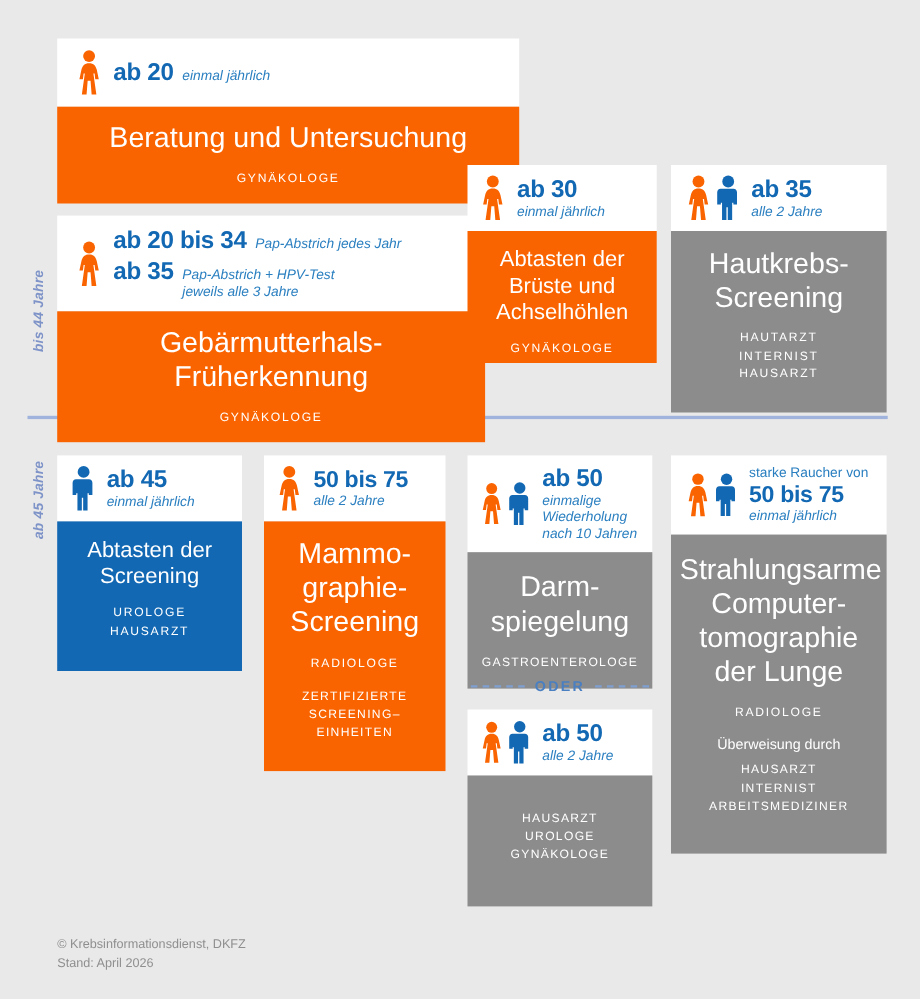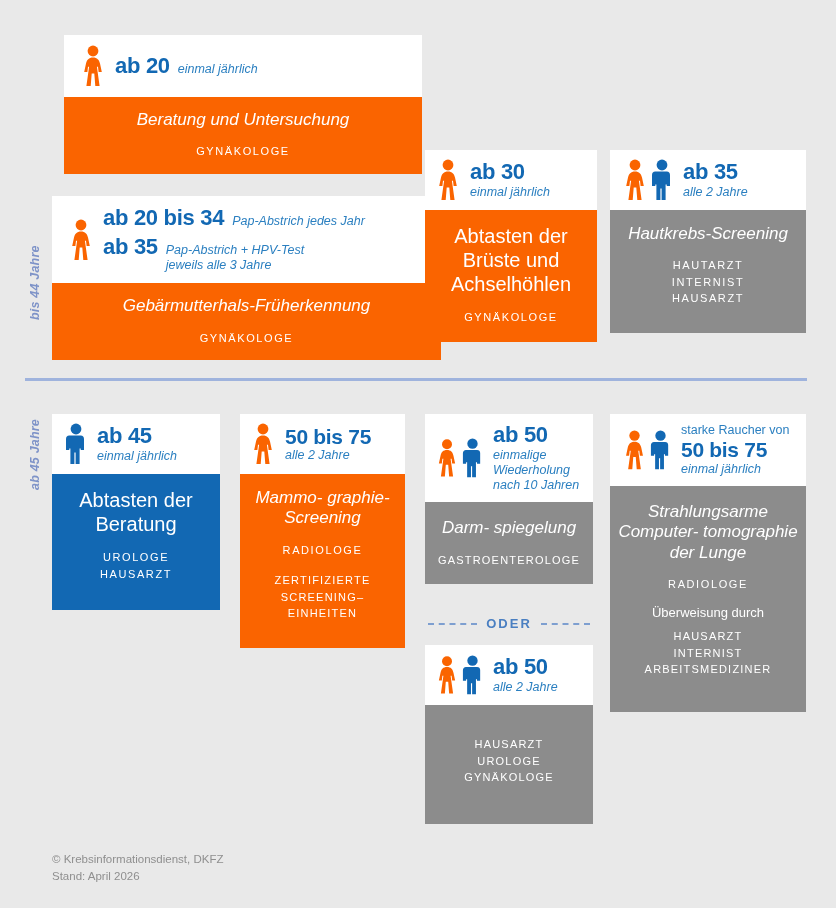--- a/index.html
+++ b/index.html
@@ -60,31 +60,31 @@
     color: #2a7fc0;
     font-size: 12.5px;
     line-height: 1.2;
     white-space: nowrap;
   }
   .inline-row { display: flex; align-items: baseline; gap: 8px; }
 
   .card-body {
     color: #ffffff;
     text-align: center;
-    padding: 14px 10px 16px;
+    padding: 14px 10px 4px;
   }
   .body-orange { background: #fa6400; }
   .body-blue   { background: #1268b3; }
   .body-gray   { background: #8c8c8c; }
   .body-title {
     font-size: 20px;
     font-weight: 400;
     line-height: 1.2;
   }
-  .body-title.lg { font-size: 17px; font-style: italic; }
+  .body-title.lg { font-size: 26px; }
   .doc-list {
     margin-top: 13px;
     font-size: 11px;
     font-weight: 400;
     letter-spacing: 1.6px;
     line-height: 1.5;
   }
   .doc-list.tight { letter-spacing: 1.2px; }
   .note {
     margin-top: 13px;
@@ -129,21 +129,21 @@
 </head>
 <body>
 
 <div class="canvas">
 
   <div class="age-label" style="left:28px; top:320px;">bis 44 Jahre</div>
   <div class="age-label" style="left:28px; top:490px;">ab 45 Jahre</div>
 
   <div class="section-divider" style="left:25px; top:378px; width:782px;"></div>
 
-  <div class="card wide" style="left:64px; top:35px; width:358px;">
+  <div class="card wide" style="left:52px; top:35px; width:420px;">
     <div class="card-head">
       <span class="people">
         <svg width="26" height="42" viewBox="0 0 26 42" aria-hidden="true">
           <circle cx="13" cy="6" r="5.4" fill="#fa6400"></circle>
           <path d="M13 12.4c-4.2 0-6.1 2.3-7 6.1L4.2 27h3.2l.6-5.2h1.1L6.4 41h4.3l1-12.6h2.6l1 12.6h4.3l-2.7-19.2h1.1l.6 5.2h3.2l-1.8-8.5c-.9-3.8-2.8-6.1-7-6.1z" fill="#fa6400"></path>
         </svg>
       </span>
       <span class="head-text inline-row">
         <span class="age age-big">ab 20</span>
         <span class="freq">einmal jährlich</span>
@@ -236,21 +236,21 @@
           <circle cx="12" cy="6" r="5.4" fill="#1268b3"></circle>
           <path d="M7.2 12.6h9.6c2 0 3.2 1.3 3.2 3.3V27h-3.3v-1.6h-1.1V41h-4V29.5h-1.2V41h-4V25.4H5.3V27H2v-11c0-2 1.2-3.4 3.2-3.4z" fill="#1268b3"></path>
         </svg>
       </span>
       <span class="head-text">
         <span class="age age-big" style="display:block;">ab 45</span>
         <span class="freq" style="display:block;">einmal jährlich</span>
       </span>
     </div>
     <div class="card-body body-blue" style="padding-bottom:28px;">
-      <div class="body-title">Abtasten der Beratung</div>
+      <div class="body-title">Abtasten der Screening</div>
       <div class="doc-list">
         <div>UROLOGE</div>
         <div>HAUSARZT</div>
       </div>
     </div>
   </div>
 
   <div class="card" style="left:240px; top:414px; width:165px;">
     <div class="card-head" style="padding:9px 8px 9px 10px;">
       <span class="people">

